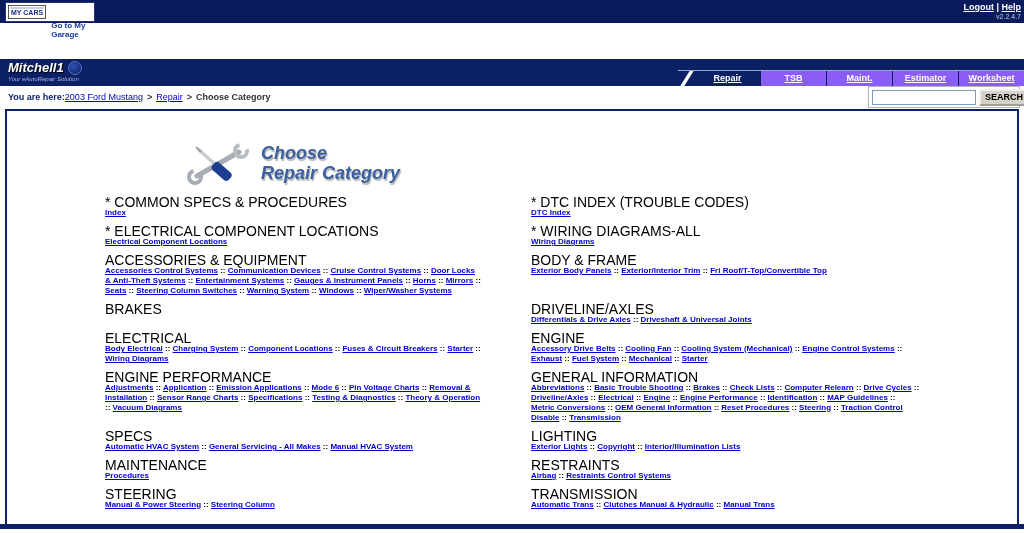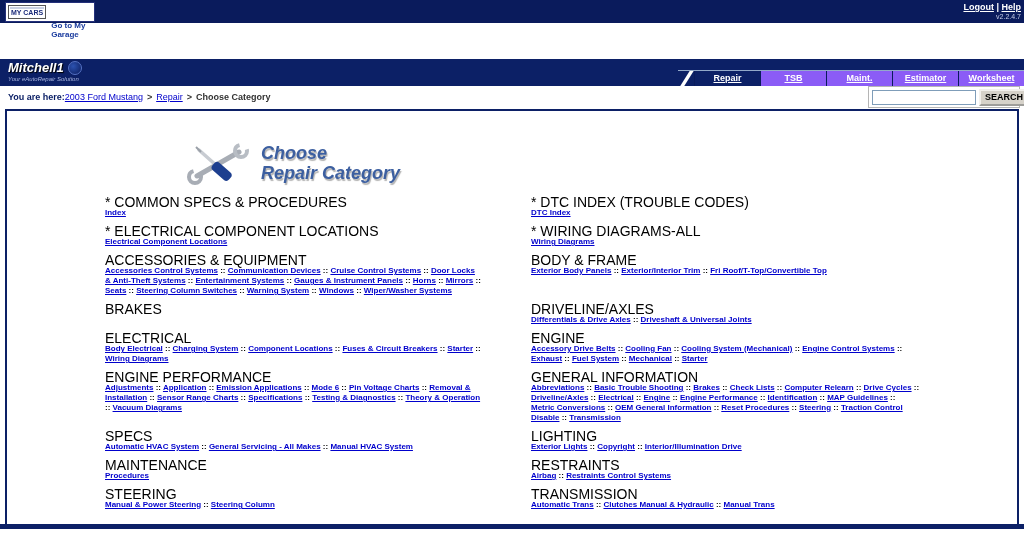--- a/index.html
+++ b/index.html
@@ -219,21 +219,21 @@
       <div class="section">
         <div class="sec-heading">GENERAL INFORMATION</div>
         <div class="sec-links"><a class="cat-link">Abbreviations</a><span class="sep"> :: </span><a class="cat-link">Basic Trouble Shooting</a><span class="sep"> :: </span><a class="cat-link">Brakes</a><span class="sep"> :: </span><a class="cat-link">Check Lists</a><span class="sep"> :: </span><a class="cat-link">Computer Relearn</a><span class="sep"> :: </span><a class="cat-link">Drive Cycles</a><span class="sep"> :: </span><a class="cat-link">Driveline/Axles</a><span class="sep"> :: </span><a class="cat-link">Electrical</a><span class="sep"> :: </span><a class="cat-link">Engine</a><span class="sep"> :: </span><a class="cat-link">Engine Performance</a><span class="sep"> :: </span><a class="cat-link">Identification</a><span class="sep"> :: </span><a class="cat-link">MAP Guidelines</a><span class="sep"> :: </span><a class="cat-link">Metric Conversions</a><span class="sep"> :: </span><a class="cat-link">OEM General Information</a><span class="sep"> :: </span><a class="cat-link">Reset Procedures</a><span class="sep"> :: </span><a class="cat-link">Steering</a><span class="sep"> :: </span><a class="cat-link">Traction Control Disable</a><span class="sep"> :: </span><a class="cat-link">Transmission</a></div>
       </div>
       <div class="section">
         <div class="sec-heading">SPECS</div>
         <div class="sec-links"><a class="cat-link">Automatic HVAC System</a><span class="sep"> :: </span><a class="cat-link">General Servicing - All Makes</a><span class="sep"> :: </span><a class="cat-link">Manual HVAC System</a></div>
       </div>
       <div class="section">
         <div class="sec-heading">LIGHTING</div>
-        <div class="sec-links"><a class="cat-link">Exterior Lights</a><span class="sep"> :: </span><a class="cat-link">Copyright</a><span class="sep"> :: </span><a class="cat-link">Interior/Illumination Drive</a></div>
+        <div class="sec-links"><a class="cat-link">Exterior Lights</a><span class="sep"> :: </span><a class="cat-link">Copyright</a><span class="sep"> :: </span><a class="cat-link">Interior/Illumination Lists</a></div>
       </div>
       <div class="section">
         <div class="sec-heading">MAINTENANCE</div>
         <div class="sec-links"><a class="cat-link">Procedures</a></div>
       </div>
       <div class="section">
         <div class="sec-heading">RESTRAINTS</div>
         <div class="sec-links"><a class="cat-link">Airbag</a><span class="sep"> :: </span><a class="cat-link">Restraints Control Systems</a></div>
       </div>
       <div class="section">

